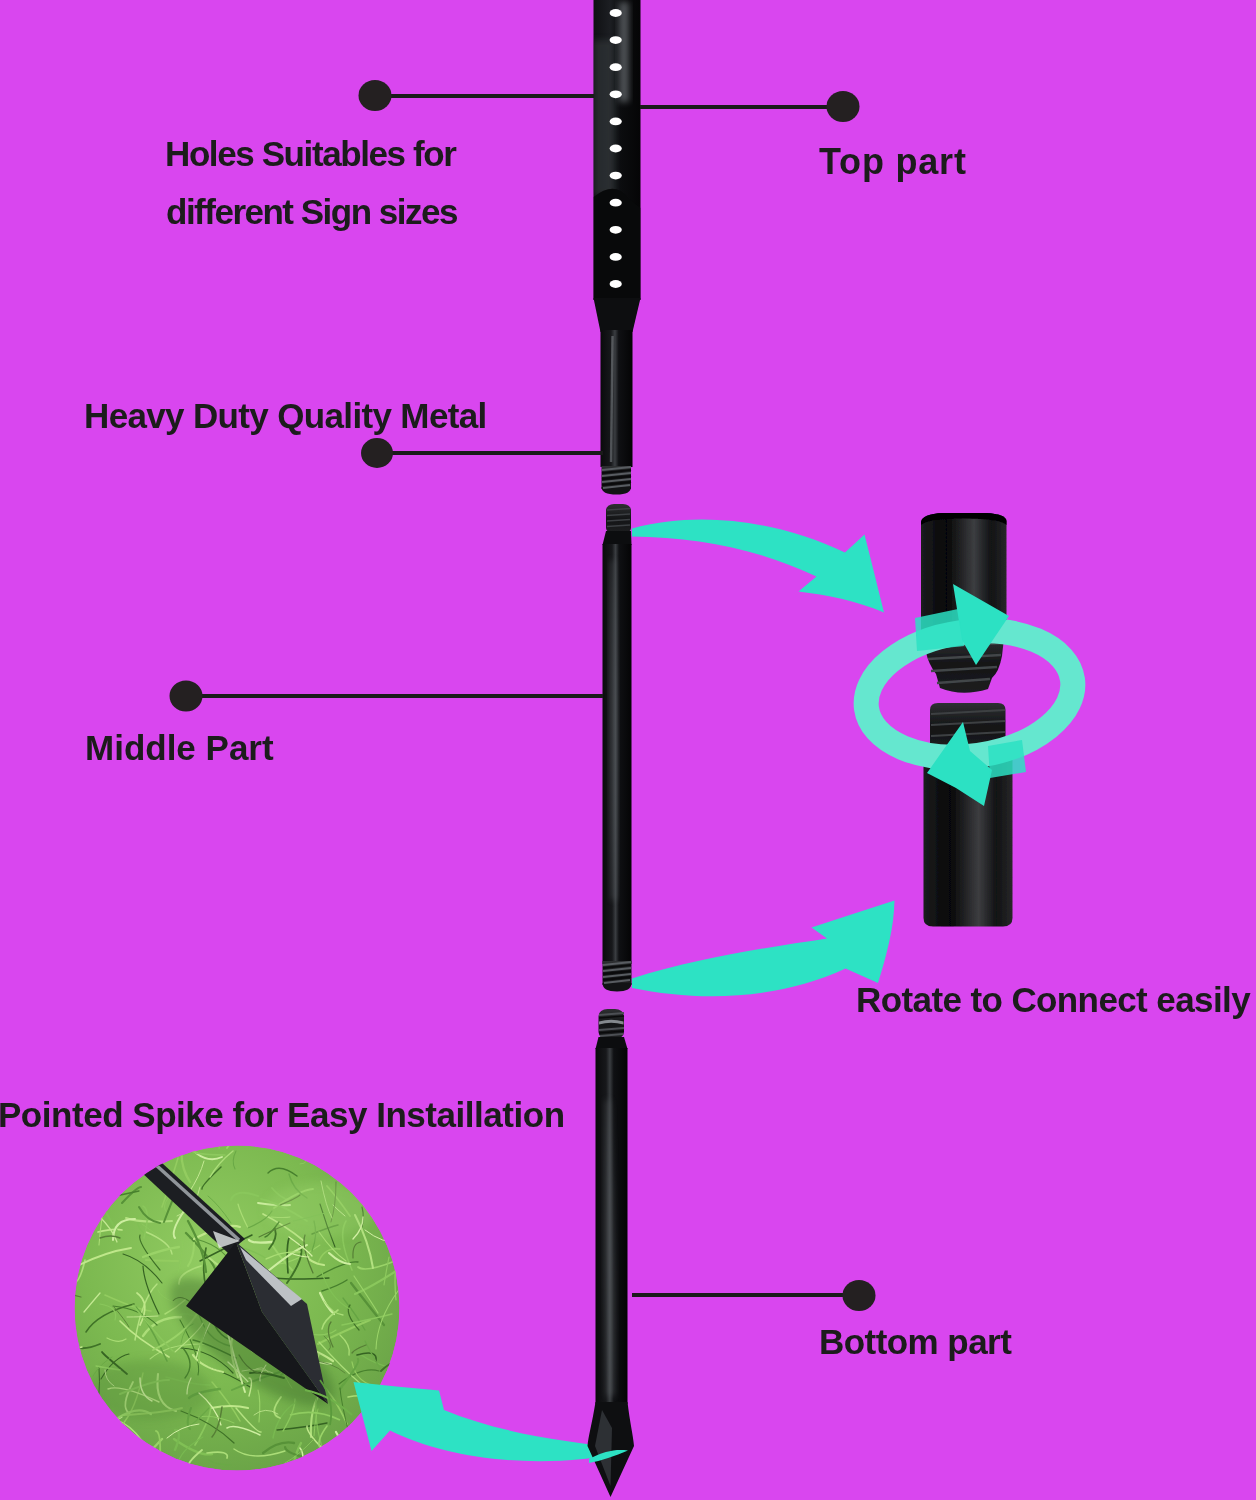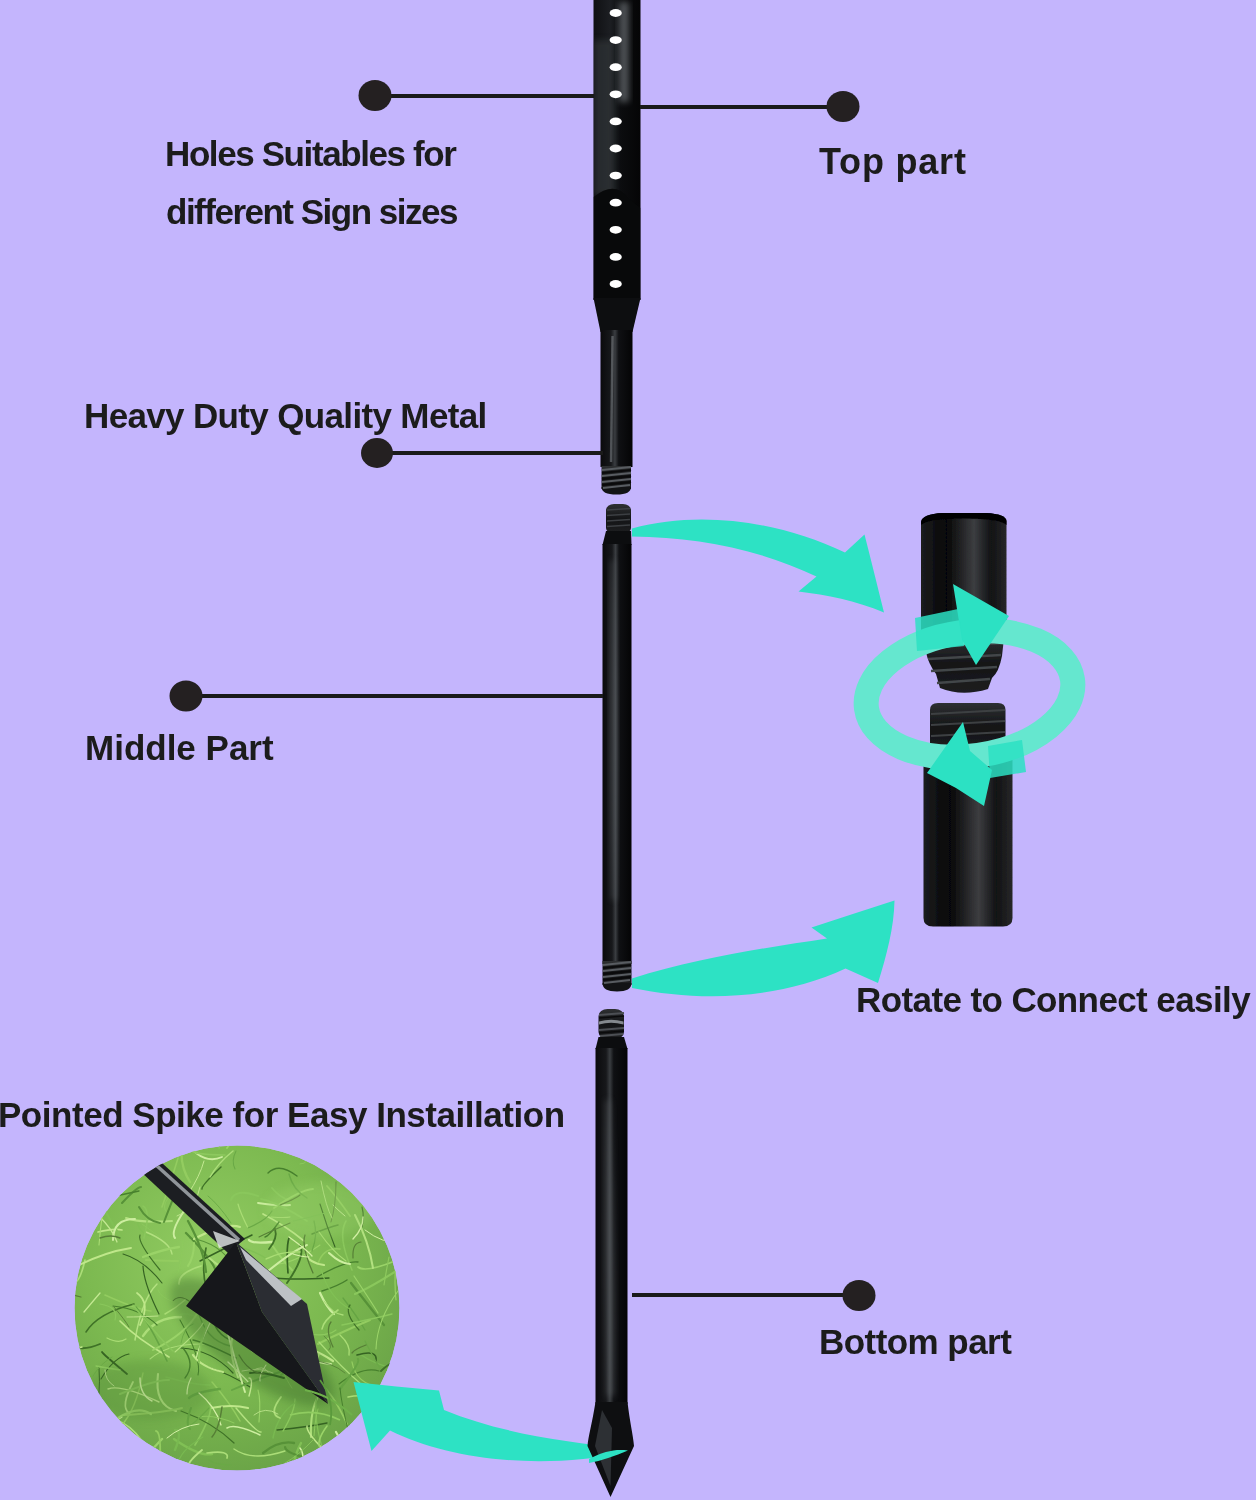--- a/index.html
+++ b/index.html
@@ -1,16 +1,16 @@
 <!DOCTYPE html>
 <html><head>
 <meta charset="utf-8">
 <style>
   html,body { margin:0; padding:0; background:#ffffff; }
-  #page { position:relative; width:1256px; height:1500px; background:#c4b5fd; overflow:hidden;
+  #page { position:relative; width:1256px; height:1500px; background:#d946ef; overflow:hidden;
           font-family:"Liberation Sans", sans-serif; }
   svg { display:block; }
 </style>
 </head>
 <body>
 <div id="page">
 <svg width="1256" height="1500" viewBox="0 0 1256 1500">
 <defs>
   <radialGradient id="grassbg" cx="42%" cy="35%" r="78%">
     <stop offset="0%" stop-color="#92cc62"></stop>

